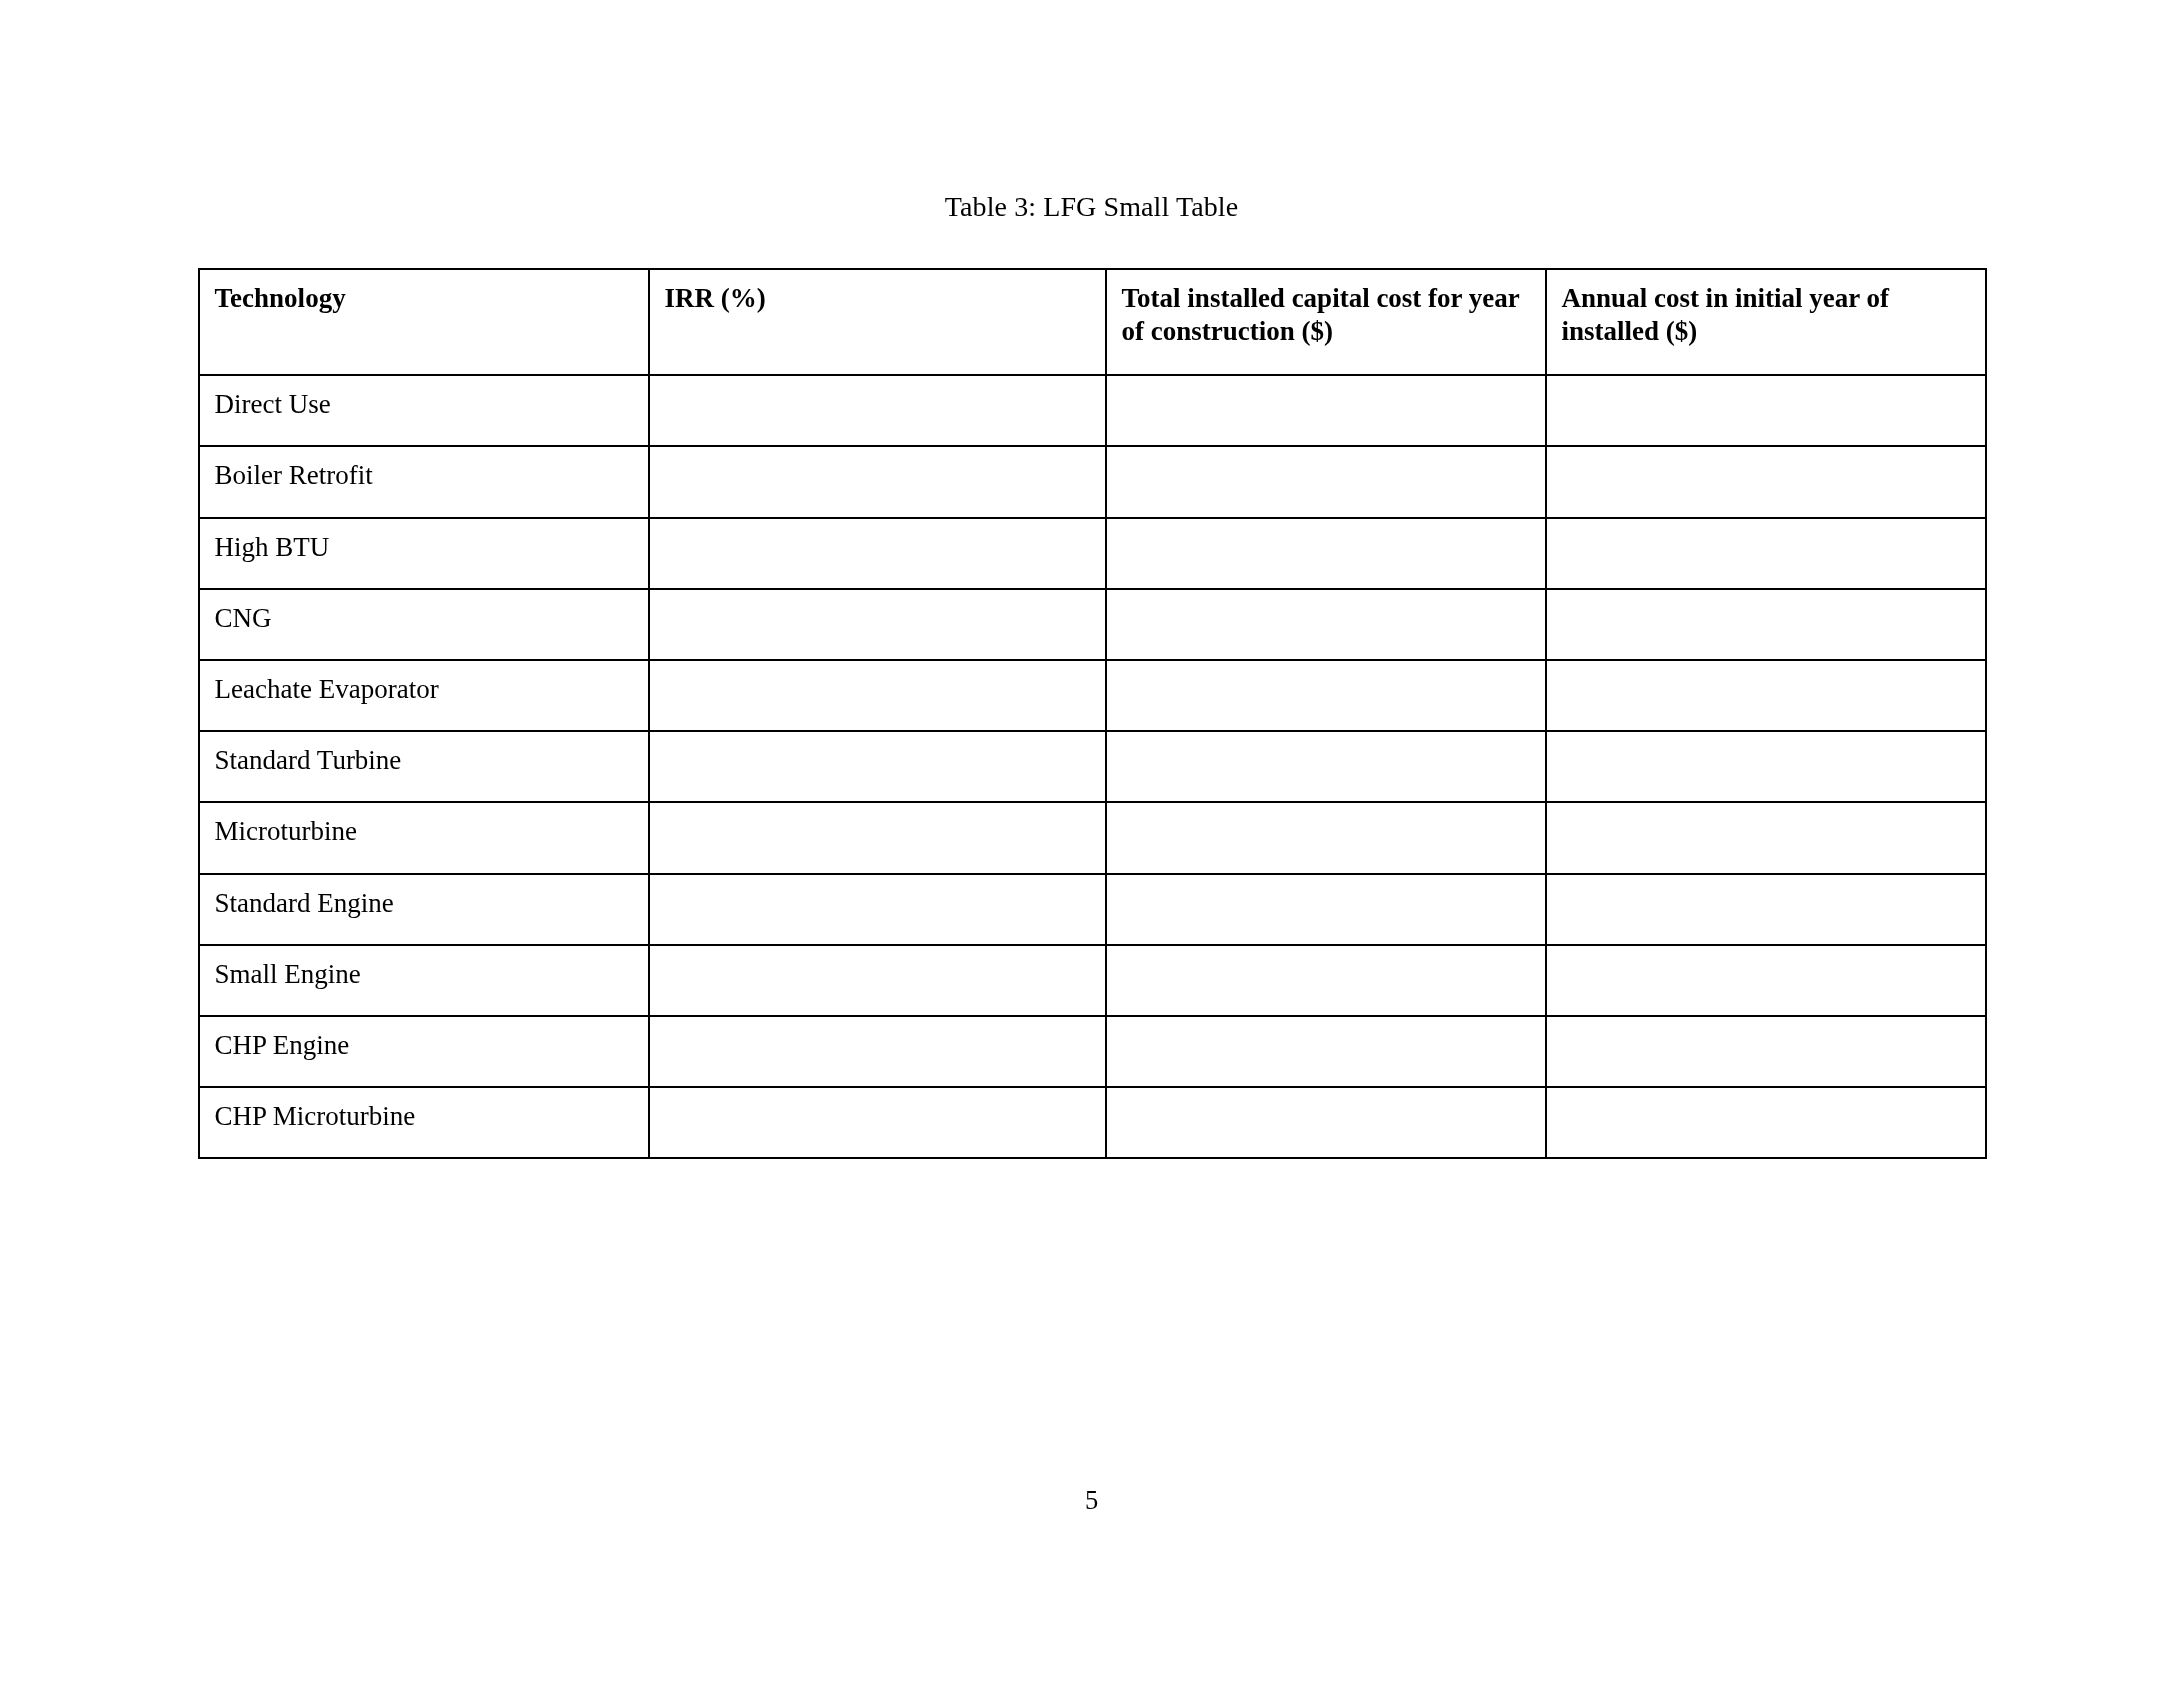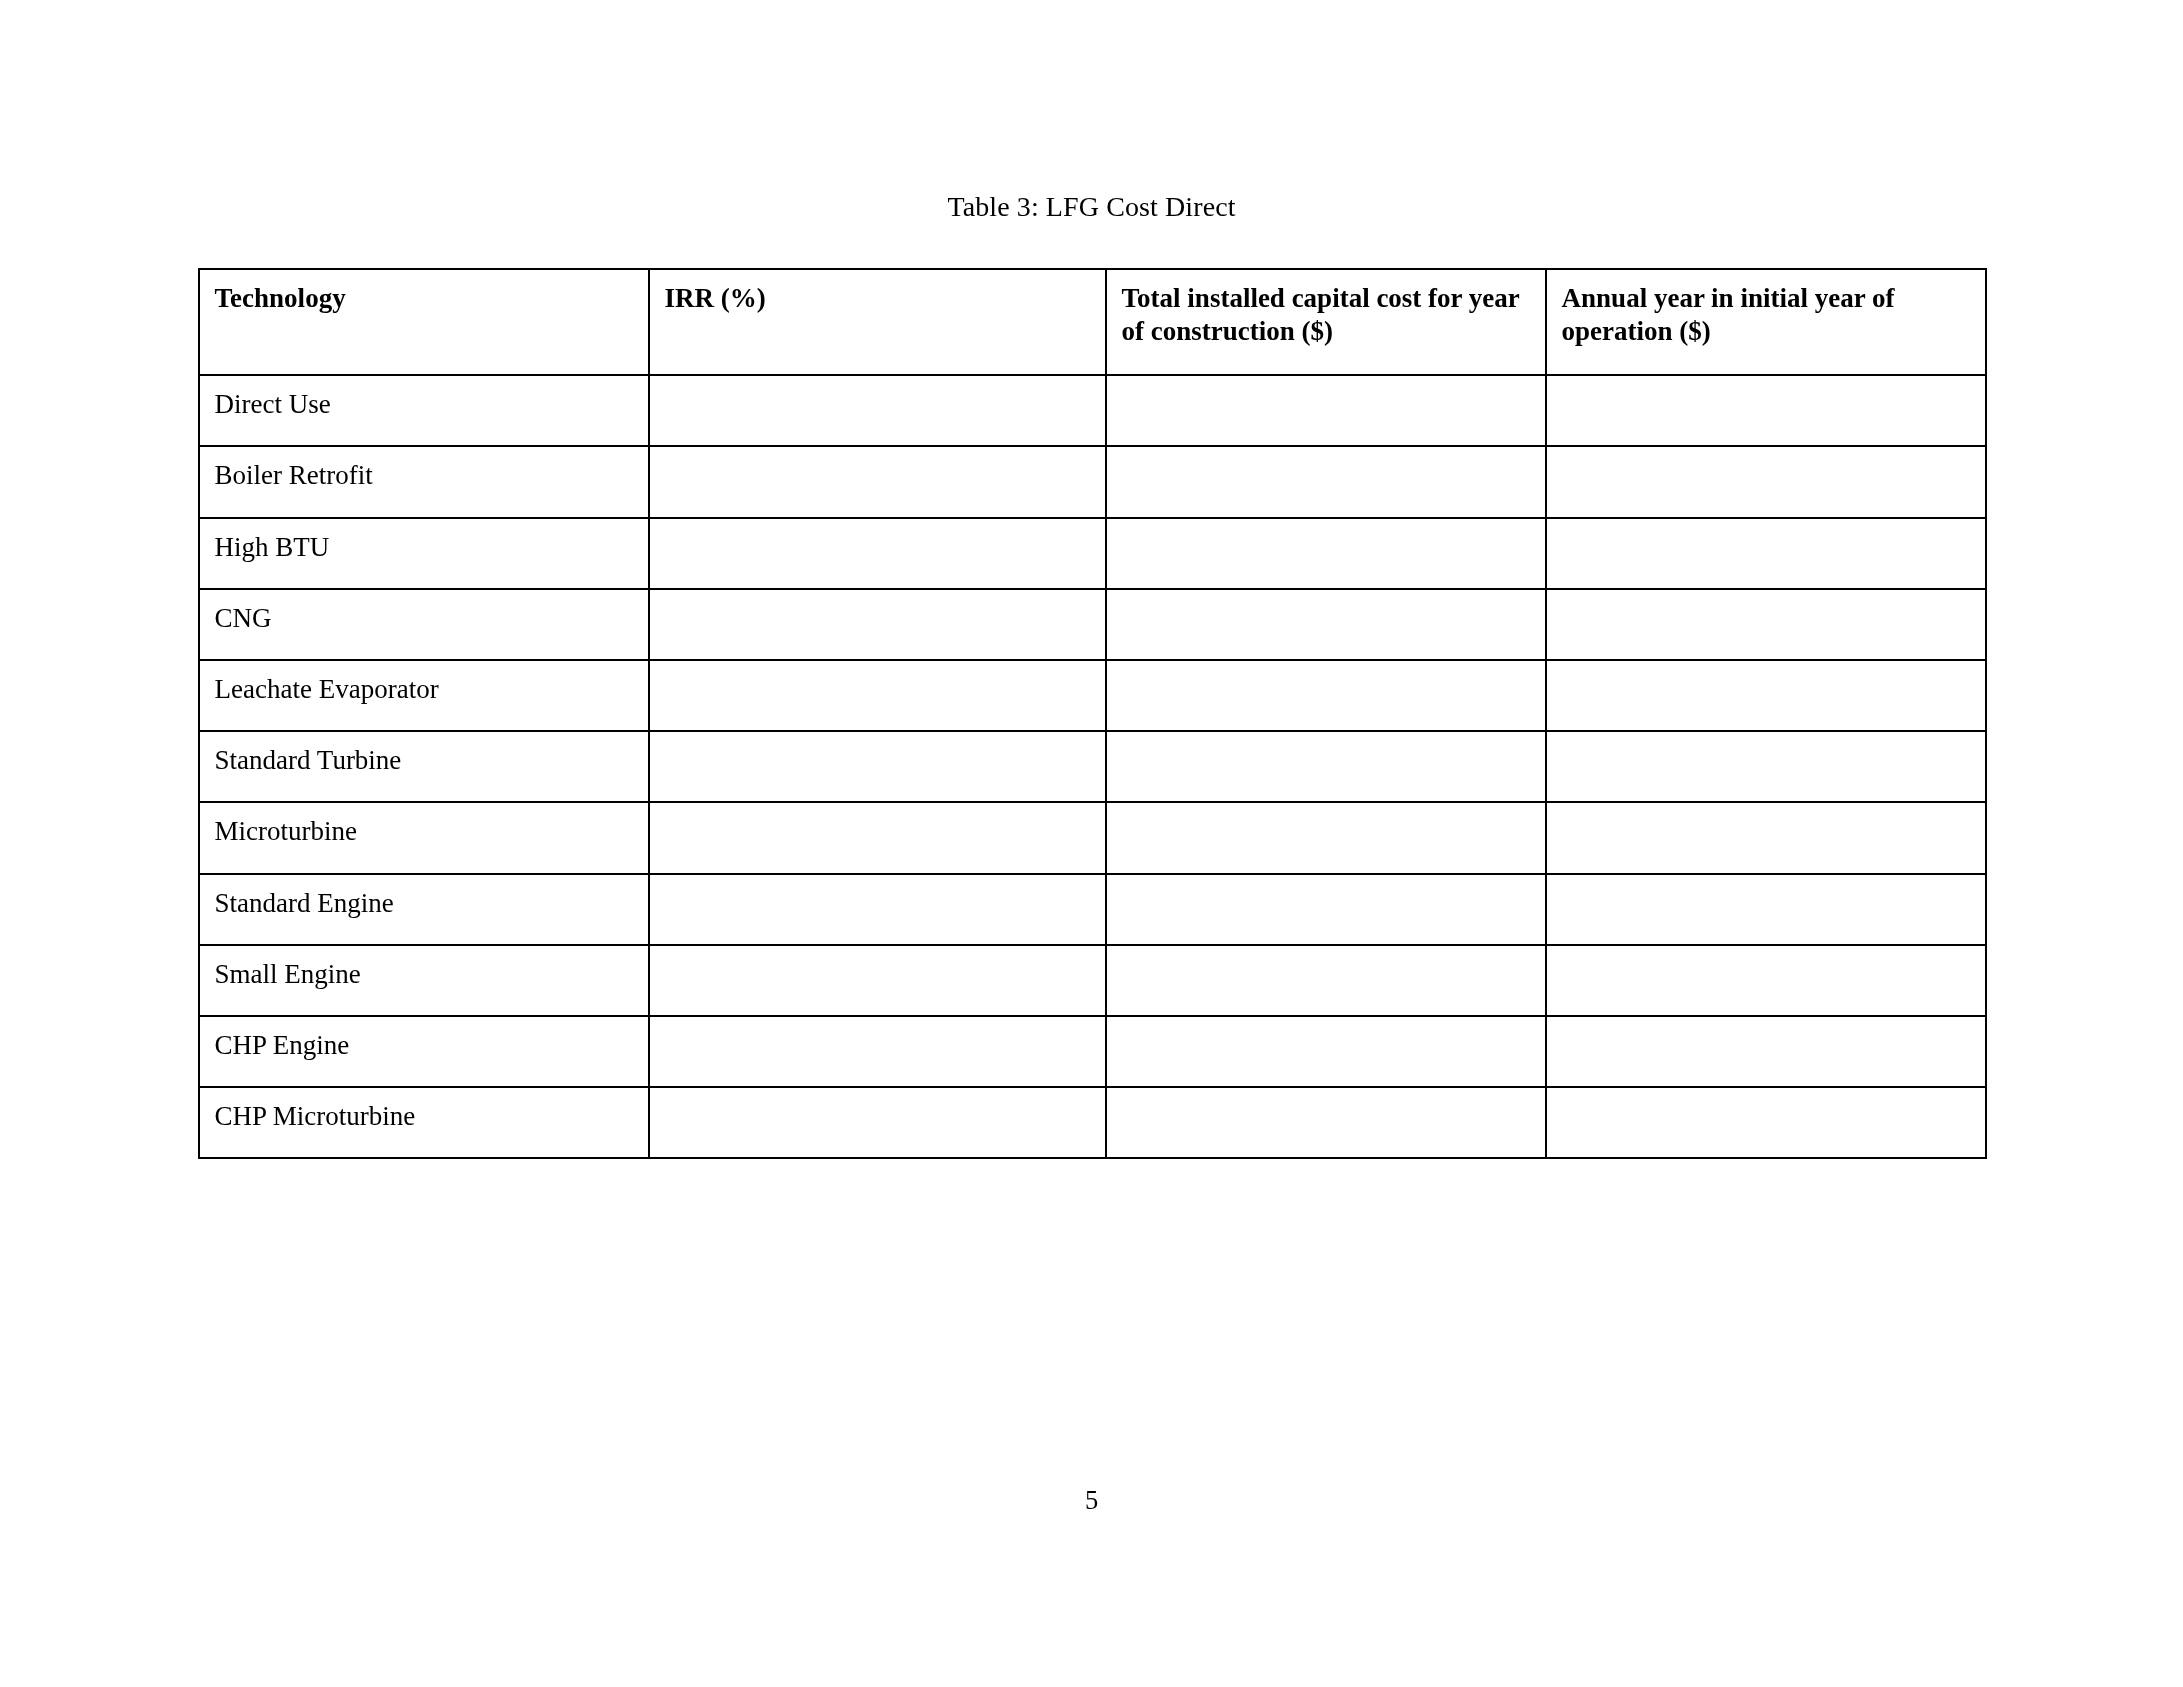--- a/index.html
+++ b/index.html
@@ -75,36 +75,36 @@
     width: 2183px;
     text-align: center;
     font-size: 26.5px;
   }
 </style>
 </head>
 <body>
 
 <div class="page">
 
-  <div class="caption">Table 3: LFG Cost Direct</div>
+  <div class="caption">Table 3: LFG Small Table</div>
 
   <div class="table-wrap">
     <table class="cost-table">
       <colgroup>
         <col class="c1">
         <col class="c2">
         <col class="c3">
         <col class="c4">
       </colgroup>
       <thead>
         <tr>
           <th>Technology</th>
           <th>IRR (%)</th>
           <th>Total installed capital cost for year of construction ($)</th>
-          <th>Annual year in initial year of operation ($)</th>
+          <th>Annual cost in initial year of installed ($)</th>
         </tr>
       </thead>
       <tbody>
         <tr>
           <td>Direct Use</td>
           <td class="value-cell"></td>
           <td class="value-cell"></td>
           <td class="value-cell"></td>
         </tr>
         <tr>

